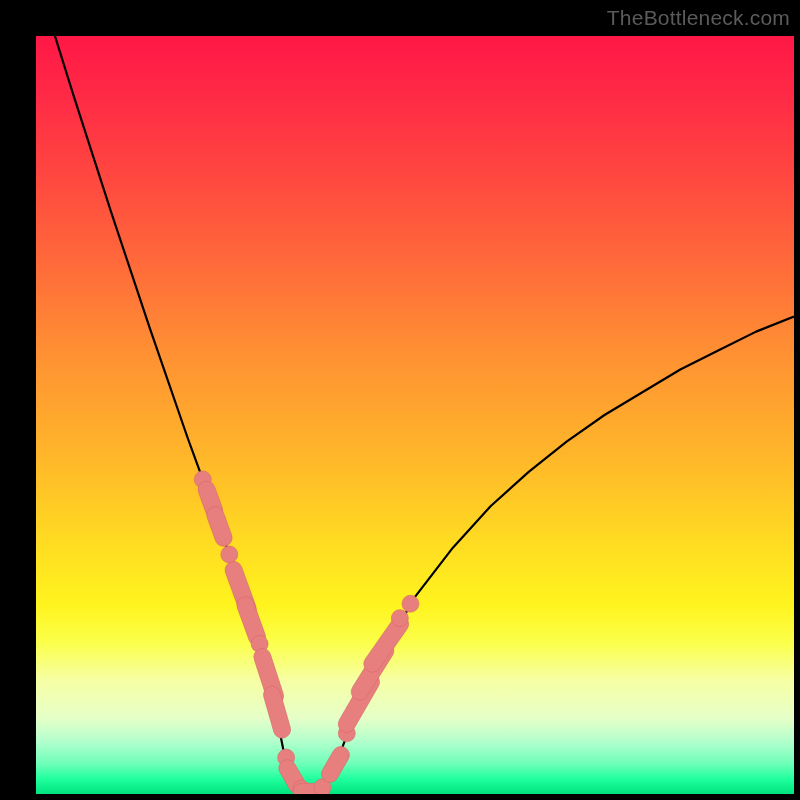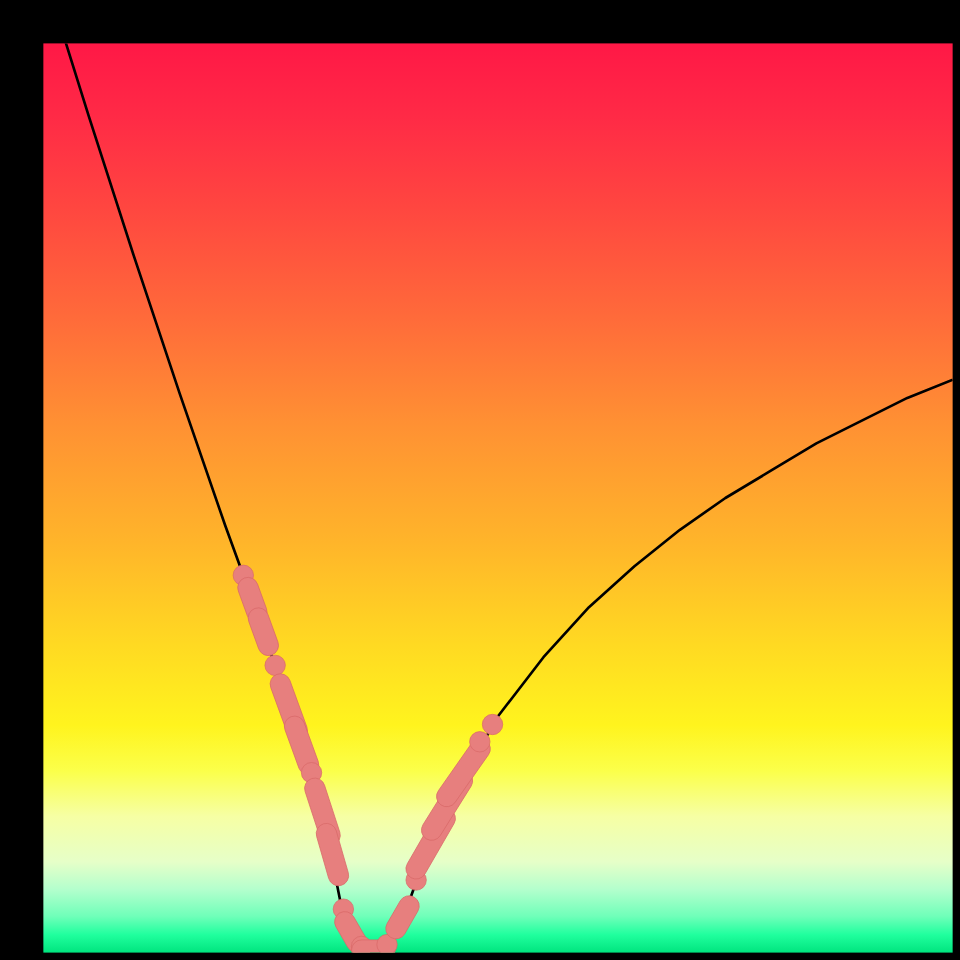--- a/index.html
+++ b/index.html
@@ -90,13 +90,14 @@
           <rect x="-19.40" y="-8.50" width="38.81" height="17.00" rx="8.50" fill="#e77f7e" stroke="#d96a69" stroke-width="0.6" transform="translate(299.41,728.44) rotate(-60)"></rect>
           <circle cx="310.78" cy="697.36" r="8.5" fill="#e77f7e" stroke="#d96a69" stroke-width="0.6"></circle>
           <rect x="-32.75" y="-8.50" width="65.49" height="17.00" rx="8.50" fill="#e77f7e" stroke="#d96a69" stroke-width="0.6" transform="translate(322.91,667.04) rotate(-60)"></rect>
           <rect x="-32.75" y="-8.50" width="65.49" height="17.00" rx="8.50" fill="#e77f7e" stroke="#d96a69" stroke-width="0.6" transform="translate(336.55,635.20) rotate(-58)"></rect>
           <rect x="-32.75" y="-8.50" width="65.49" height="17.00" rx="8.50" fill="#e77f7e" stroke="#d96a69" stroke-width="0.6" transform="translate(350.20,607.92) rotate(-55)"></rect>
           <circle cx="363.84" cy="582.14" r="8.5" fill="#e77f7e" stroke="#d96a69" stroke-width="0.6"></circle>
           <circle cx="374.45" cy="567.74" r="8.5" fill="#e77f7e" stroke="#d96a69" stroke-width="0.6"></circle>
         </g>
     </svg>
   </div>
+  <div class="watermark">TheBottleneck.com</div>
 </div>
 
 </body></html>

